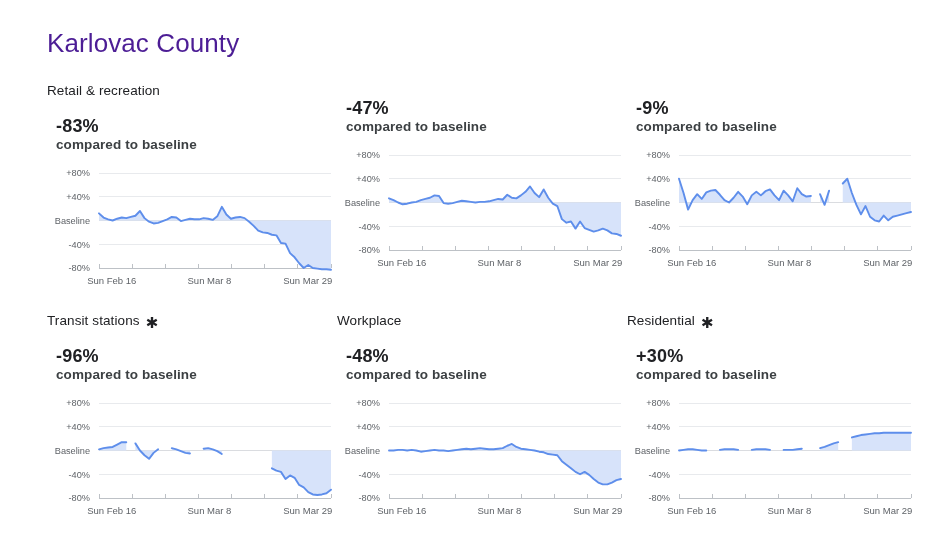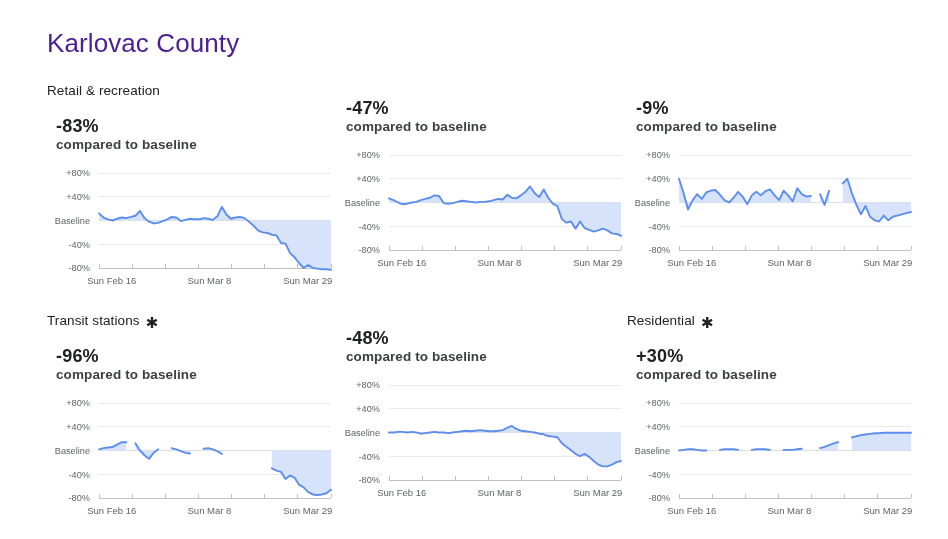--- a/index.html
+++ b/index.html
@@ -296,20 +296,24 @@
             <path d="M 156.62745098039215 53.71875 L 161.1764705882353 53.125 L 165.72549019607843 54.3125 L 170.27450980392155 56.09375 L 174.8235294117647 59.0625" stroke="#5E8EEB" class="series-line"></path>
             <path d="M 224.86274509803923 73.3125 L 229.41176470588235 75.6875 L 233.9607843137255 76.875 L 238.50980392156865 84 L 243.05882352941177 80.4375 L 247.6078431372549 82.8125 L 252.15686274509804 89.9375 L 256.70588235294116 92.3125 L 261.2549019607843 97.0625 L 265.8039215686274 99.4375 L 270.3529411764706 100.03125 L 274.9019607843137 99.4375 L 279.45098039215685 98.25 L 284 94.6875" stroke="#5E8EEB" class="series-line"></path>
             <text x="64.76" y="119" class="xlabel">Sun Feb 16</text>
             <text x="162.432" y="119" class="xlabel">Sun Mar 8</text>
             <text x="260.8" y="119" class="xlabel">Sun Mar 29</text>
           </svg>
         </div>
   </div>
 
   <div class="panel">
+    <div class="panel-title">
+      <span>Workplace</span>
+
+    </div>
     <div class="panel-stat">
       <span class="stat-value">-48%</span>
       <span class="stat-label">compared to baseline</span>
     </div>
     <div class="chart-wrap">
           <svg width="290" height="125" class="chart-svg" viewBox="0 0 290 125">
             <line x1="52" x2="284" y1="8" y2="8" class="gridline"></line>
             <text x="43" y="11.4" class="ylabel">+80%</text>
             <line x1="52" x2="284" y1="31.75" y2="31.75" class="gridline"></line>
             <text x="43" y="35.15" class="ylabel">+40%</text>

